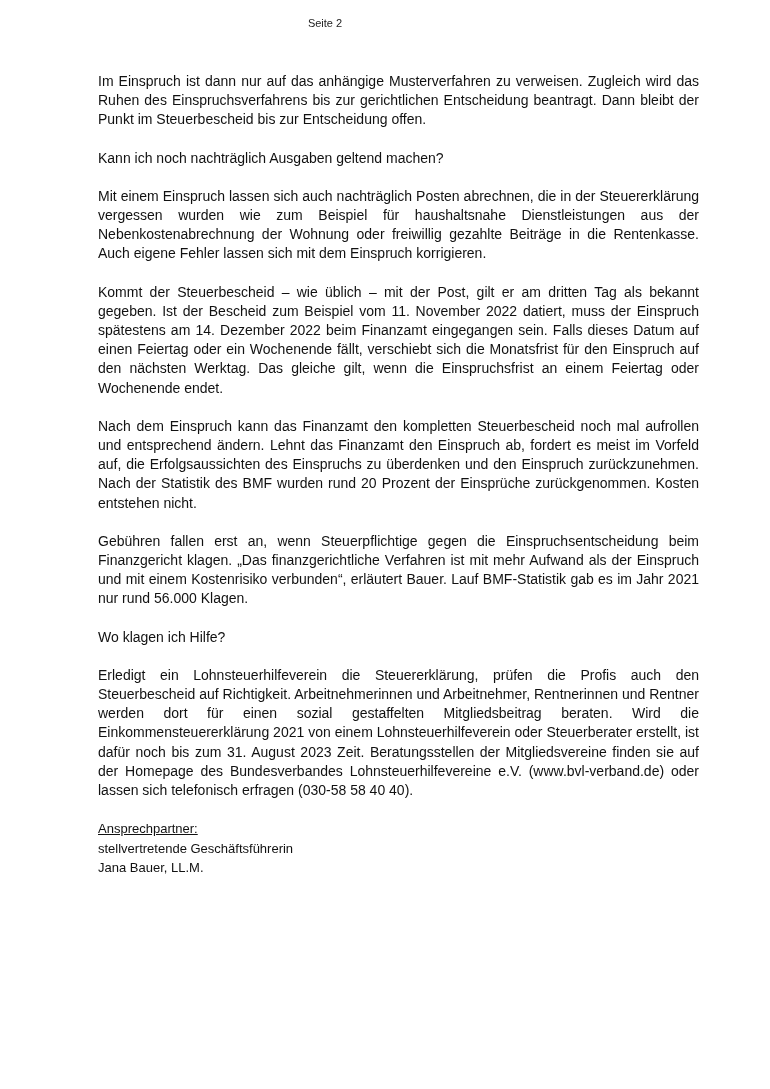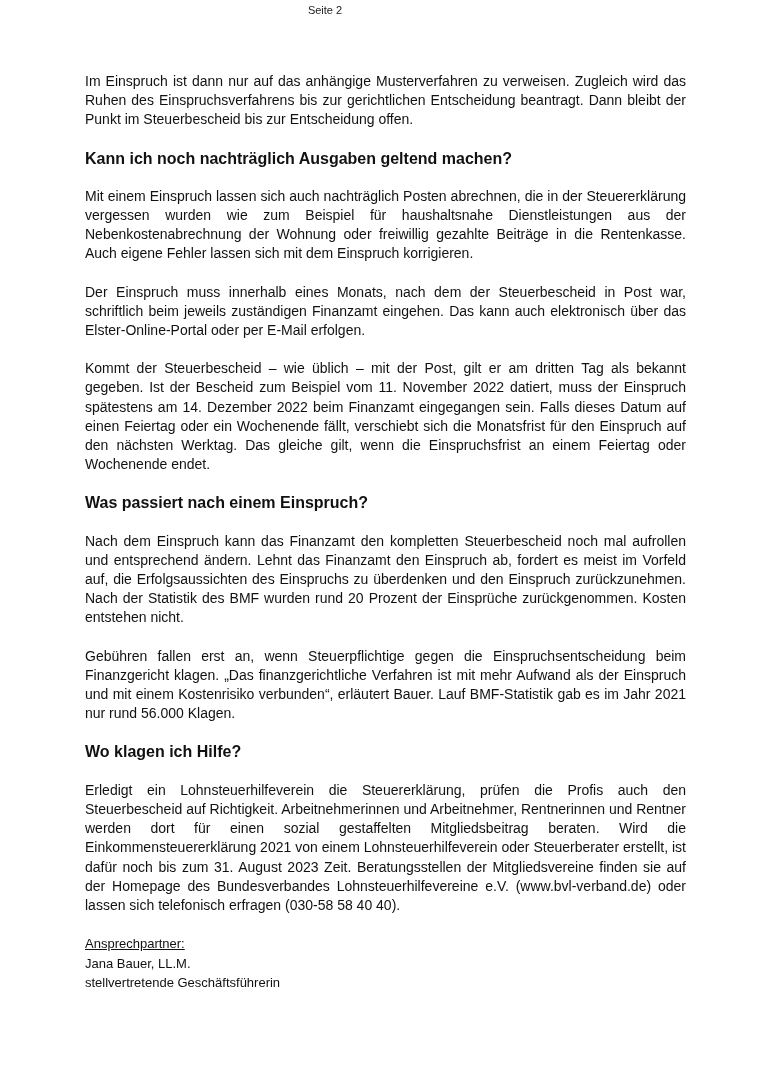--- a/index.html
+++ b/index.html
@@ -1,46 +1,44 @@
 <!DOCTYPE html>
 <html><head>
 <meta charset="utf-8">
 <style>
   html, body { margin: 0; padding: 0; background: #ffffff; }
   body { width: 770px; height: 1089px; position: relative; overflow: hidden;
          font-family: "Liberation Sans", sans-serif; color: #111; }
-  .page-header { position: absolute; top: 4px; left: 0; width: 650px; text-align: center;
+  .page-header { position: absolute; top: 17px; left: 0; width: 650px; text-align: center;
                  font-size: 11px; color: #222; }
-  .content { position: absolute; top: 72px; left: 85px; width: 601px;
+  .content { position: absolute; top: 72px; left: 98px; width: 601px;
              font-size: 14px; line-height: 19.2px; }
   .content p { margin: 0 0 19px 0; text-align: justify; }
-  .content h2 { font-size: 16px; font-weight: bold; margin: 0 0 19px 0; line-height: 19.2px; }
+  .content h2 { font-size: 14px; font-weight: normal; margin: 0 0 19px 0; line-height: 19.2px; }
   .contact { margin-top: 16px; font-size: 13px; line-height: 19.5px; }
   .contact .label { text-decoration: underline; }
   .contact div { white-space: nowrap; }
 </style>
 </head>
 <body>
 
 <div class="page-header">Seite 2</div>
 
 <div class="content">
   <p>Im Einspruch ist dann nur auf das anhängige Musterverfahren zu verweisen. Zugleich wird das Ruhen des Einspruchsverfahrens bis zur gerichtlichen Entscheidung beantragt. Dann bleibt der Punkt im Steuerbescheid bis zur Entscheidung offen.</p>
 
   <h2>Kann ich noch nachträglich Ausgaben geltend machen?</h2>
   <p>Mit einem Einspruch lassen sich auch nachträglich Posten abrechnen, die in der Steuererklärung vergessen wurden wie zum Beispiel für haushaltsnahe Dienstleistungen aus der Nebenkostenabrechnung der Wohnung oder freiwillig gezahlte Beiträge in die Rentenkasse. Auch eigene Fehler lassen sich mit dem Einspruch korrigieren.</p>
 
-  <p>Der Einspruch muss innerhalb eines Monats, nach dem der Steuerbescheid in Post war, schriftlich beim jeweils zuständigen Finanzamt eingehen. Das kann auch elektronisch über das Elster-Online-Portal oder per E-Mail erfolgen.</p>
   <p>Kommt der Steuerbescheid – wie üblich – mit der Post, gilt er am dritten Tag als bekannt gegeben. Ist der Bescheid zum Beispiel vom 11. November 2022 datiert, muss der Einspruch spätestens am 14. Dezember 2022 beim Finanzamt eingegangen sein. Falls dieses Datum auf einen Feiertag oder ein Wochenende fällt, verschiebt sich die Monatsfrist für den Einspruch auf den nächsten Werktag. Das gleiche gilt, wenn die Einspruchsfrist an einem Feiertag oder Wochenende endet.</p>
 
-  <h2>Was passiert nach einem Einspruch?</h2>
   <p>Nach dem Einspruch kann das Finanzamt den kompletten Steuerbescheid noch mal aufrollen und entsprechend ändern. Lehnt das Finanzamt den Einspruch ab, fordert es meist im Vorfeld auf, die Erfolgsaussichten des Einspruchs zu überdenken und den Einspruch zurückzunehmen. Nach der Statistik des BMF wurden rund 20 Prozent der Einsprüche zurückgenommen. Kosten entstehen nicht.</p>
   <p>Gebühren fallen erst an, wenn Steuerpflichtige gegen die Einspruchsentscheidung beim Finanzgericht klagen. „Das finanzgerichtliche Verfahren ist mit mehr Aufwand als der Einspruch und mit einem Kostenrisiko verbunden“, erläutert Bauer. Lauf BMF-Statistik gab es im Jahr 2021 nur rund 56.000 Klagen.</p>
 
   <h2>Wo klagen ich Hilfe?</h2>
   <p>Erledigt ein Lohnsteuerhilfeverein die Steuererklärung, prüfen die Profis auch den Steuerbescheid auf Richtigkeit. Arbeitnehmerinnen und Arbeitnehmer, Rentnerinnen und Rentner werden dort für einen sozial gestaffelten Mitgliedsbeitrag beraten. Wird die Einkommensteuererklärung 2021 von einem Lohnsteuerhilfeverein oder Steuerberater erstellt, ist dafür noch bis zum 31. August 2023 Zeit. Beratungsstellen der Mitgliedsvereine finden sie auf der Homepage des Bundesverbandes Lohnsteuerhilfevereine e.V. (www.bvl-verband.de) oder lassen sich telefonisch erfragen (030-58 58 40 40).</p>
 
   <div class="contact">
     <div class="label">Ansprechpartner:</div>
+    <div>stellvertretende Geschäftsführerin</div>
     <div>Jana Bauer, LL.M.</div>
-    <div>stellvertretende Geschäftsführerin</div>
   </div>
 </div>
 
 </body></html>

